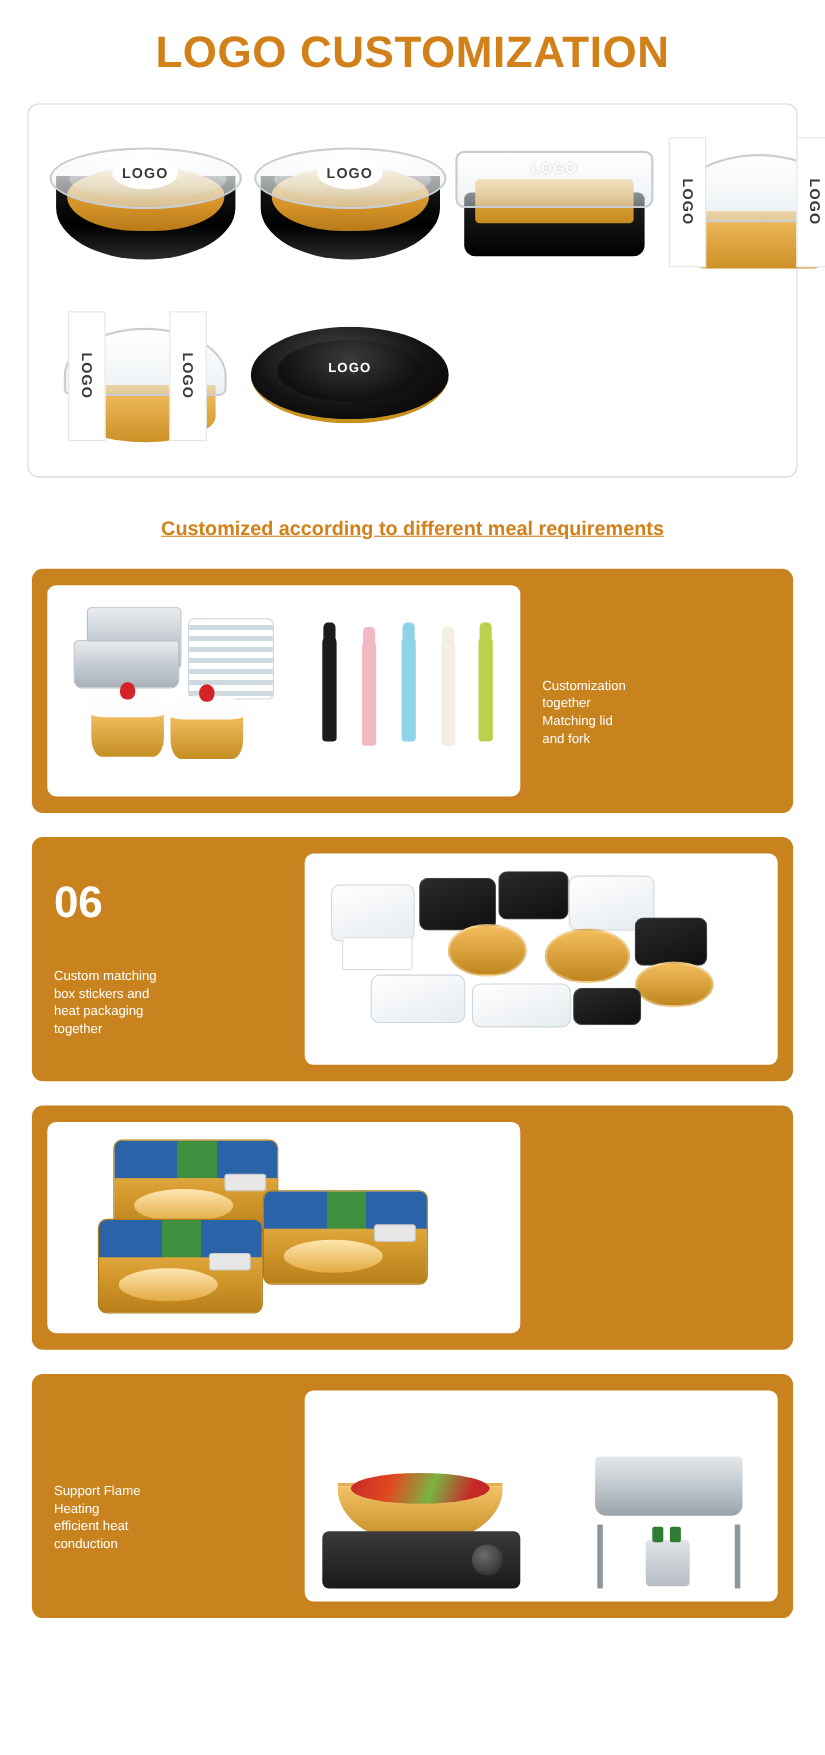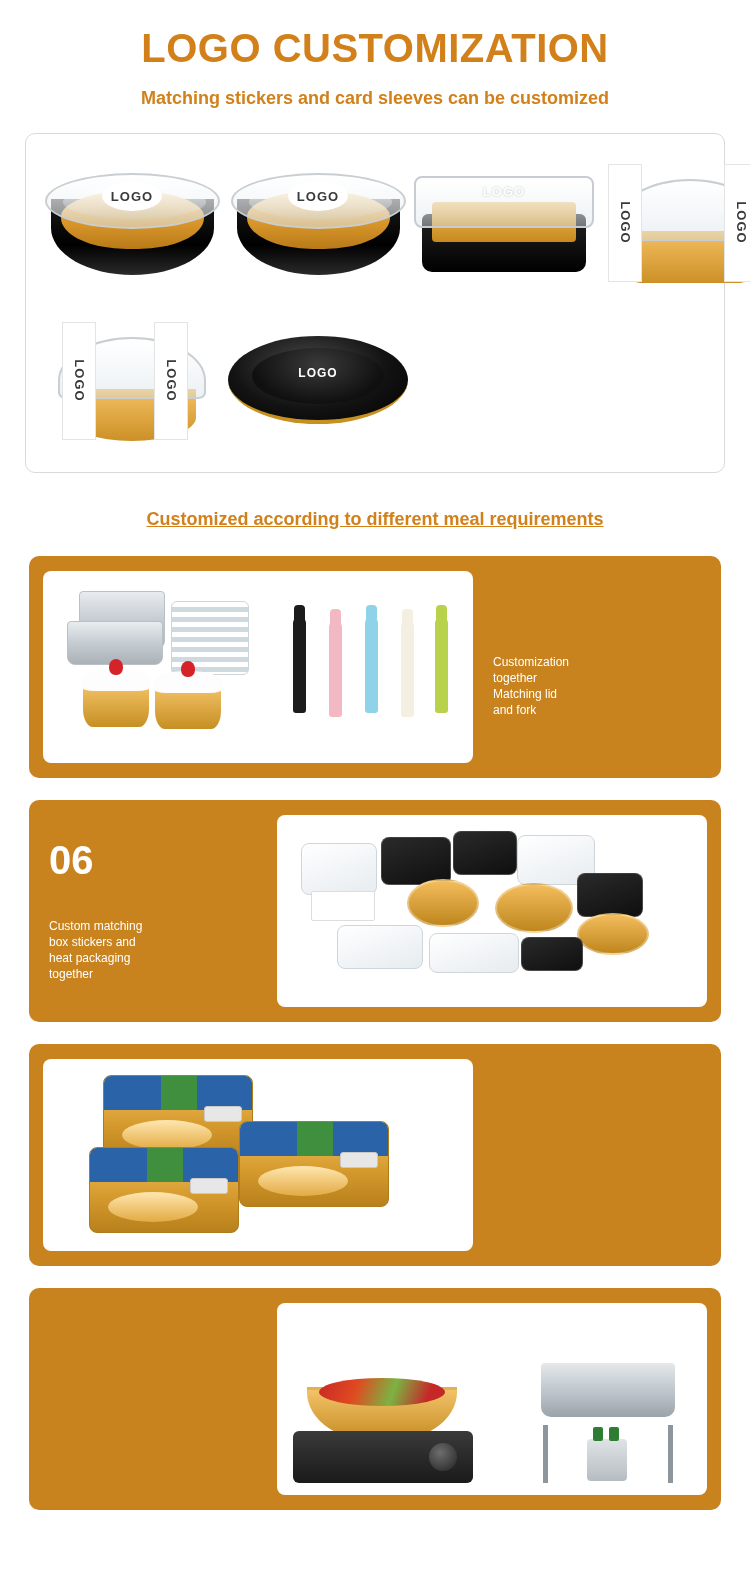--- a/index.html
+++ b/index.html
@@ -386,21 +386,20 @@
   .tray-rack .can:before { left: 6px; }
   .tray-rack .can:after { left: 22px; }
 </style>
 </head>
 <body>
 
 <div class="page">
 
   <div class="header">
     <h1 class="main-title">LOGO CUSTOMIZATION</h1>
-    <div class="subtitle">Matching stickers and card sleeves can be customized</div>
   </div>
 
   <div class="gallery">
 
     <div class="cell">
       <div class="bowl-round">
         <div class="base"></div>
         <div class="gold"></div>
         <div class="lid"></div>
         <div class="logo-oval">LOGO</div>
@@ -550,17 +549,21 @@
           </div>
           <div class="tray-rack">
             <div class="tray"></div>
             <div class="leg" style="left:10px;"></div>
             <div class="leg" style="right:10px;"></div>
             <div class="can"></div>
           </div>
         </div>
       </div>
       <div class="text">
+        <div class="desc">Support Flame
+Heating
+efficient heat
+conduction</div>
       </div>
     </div>
 
   </div>
 </div>
 
 </body></html>

